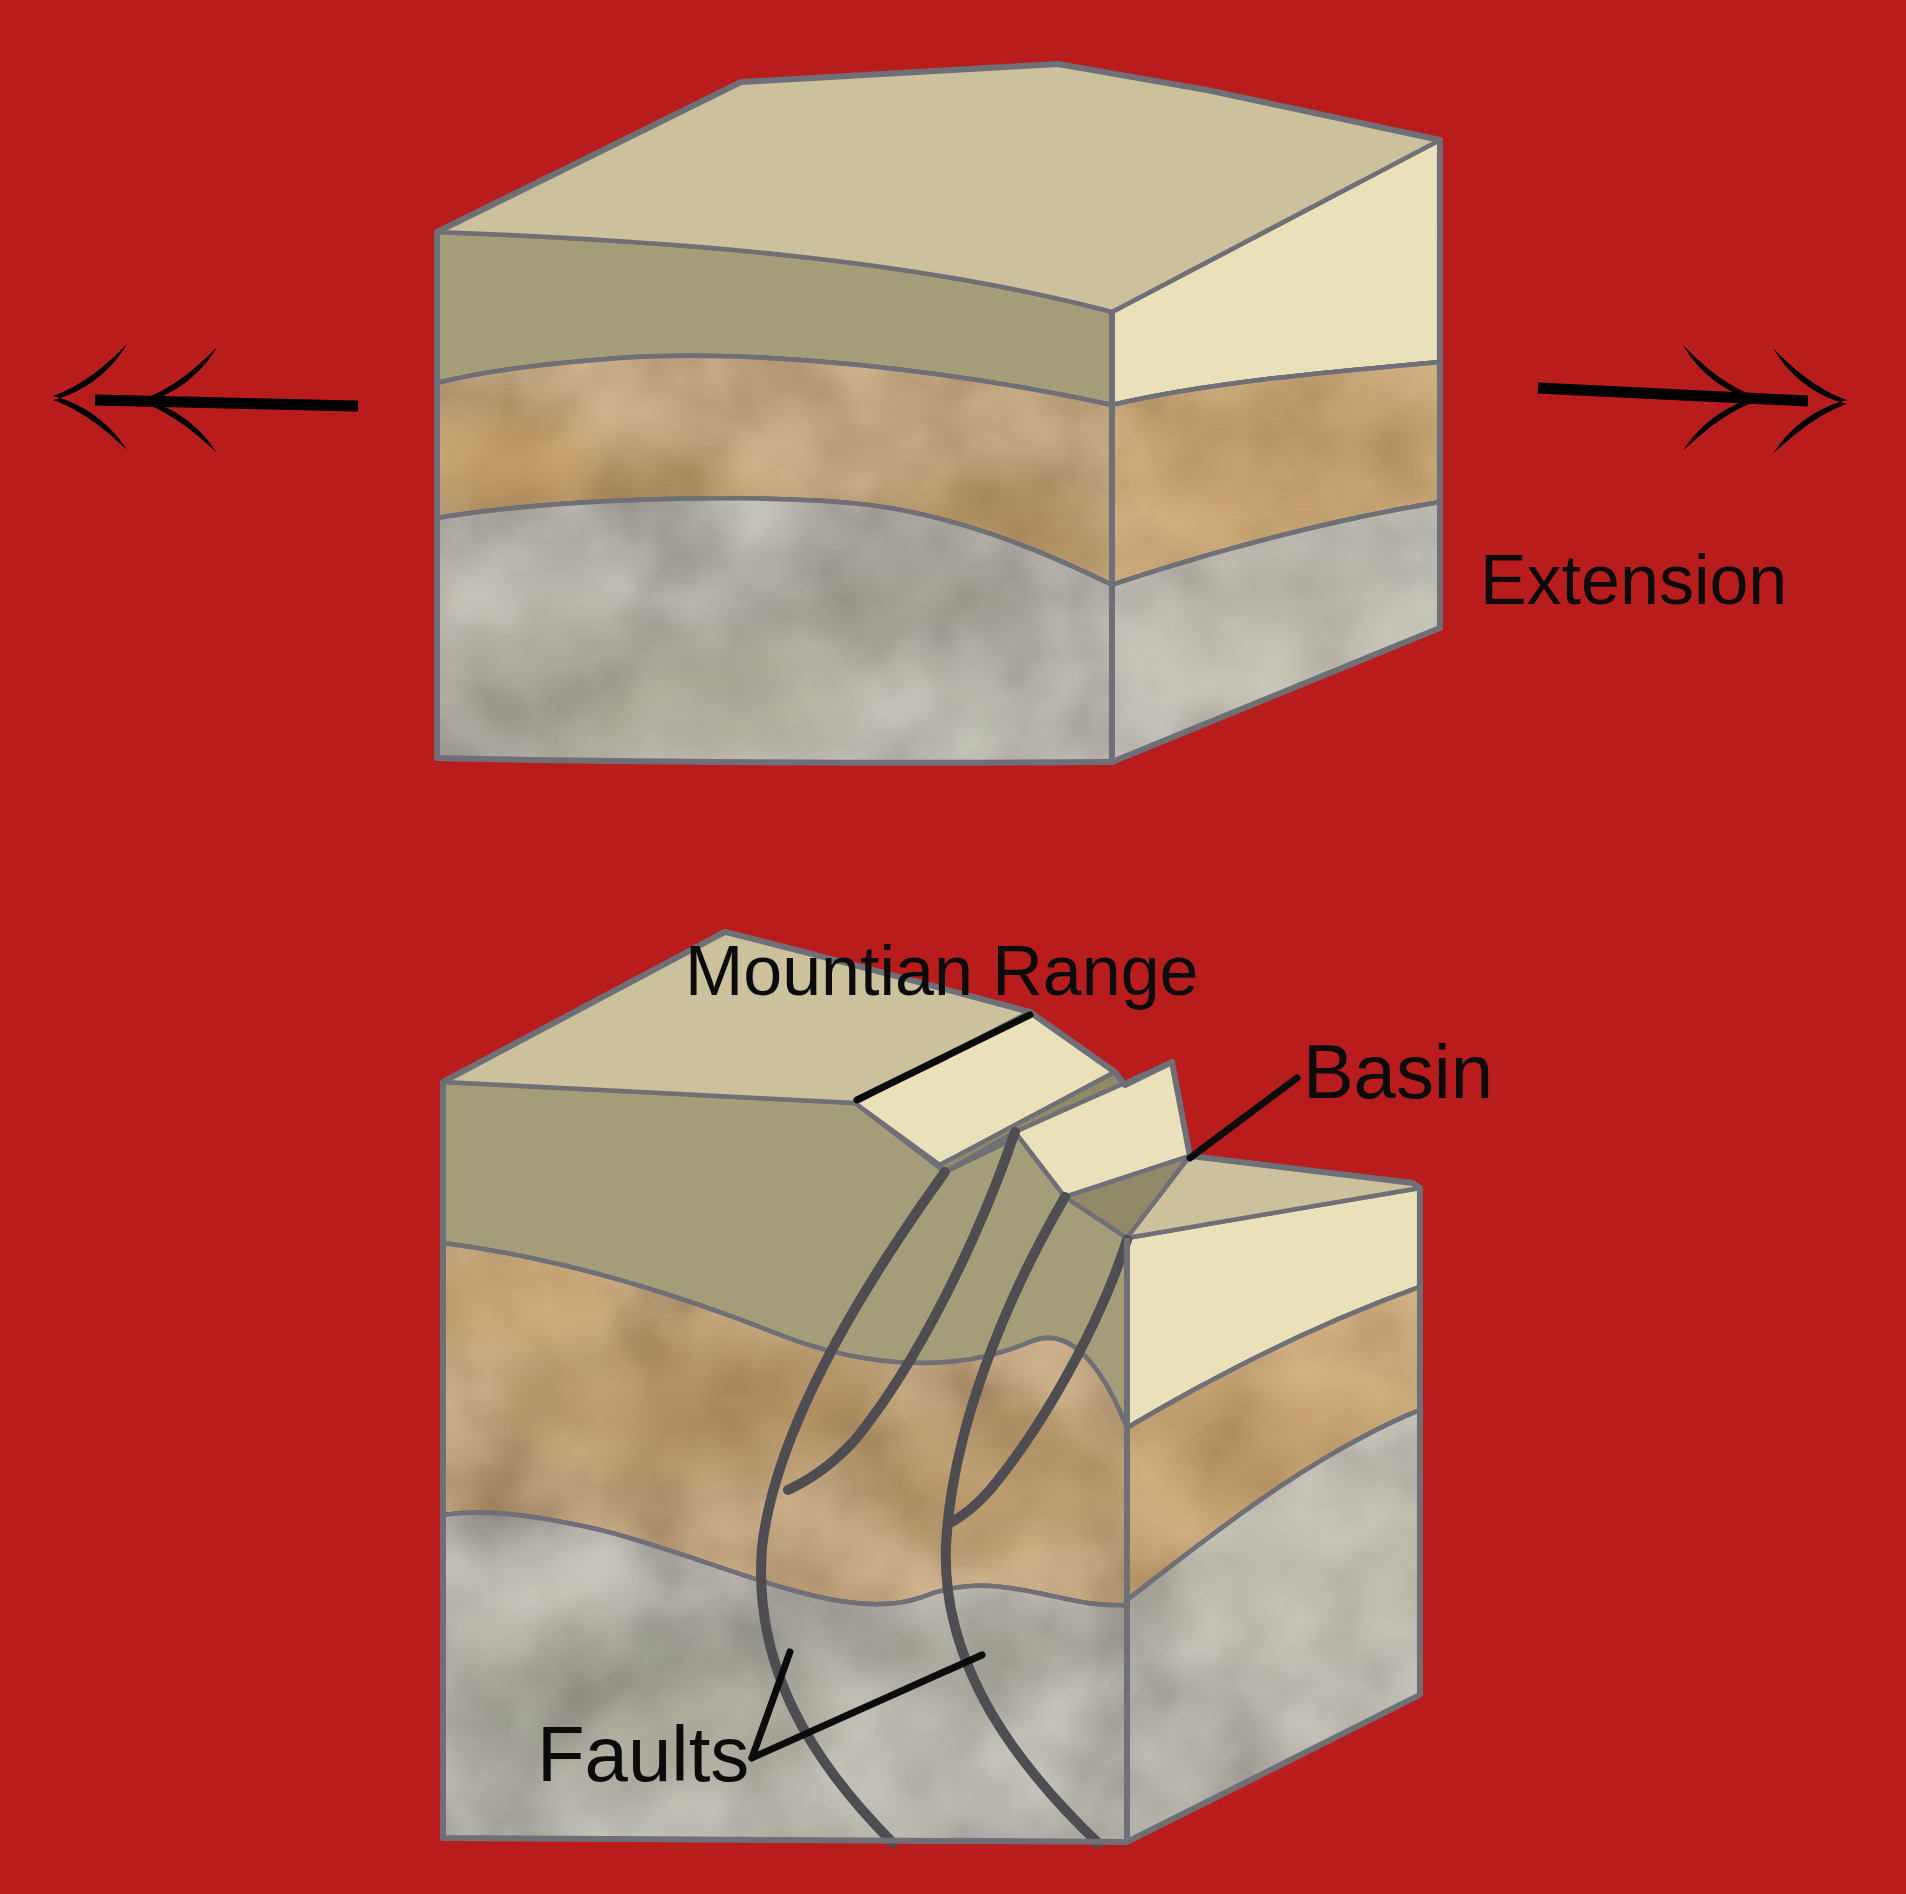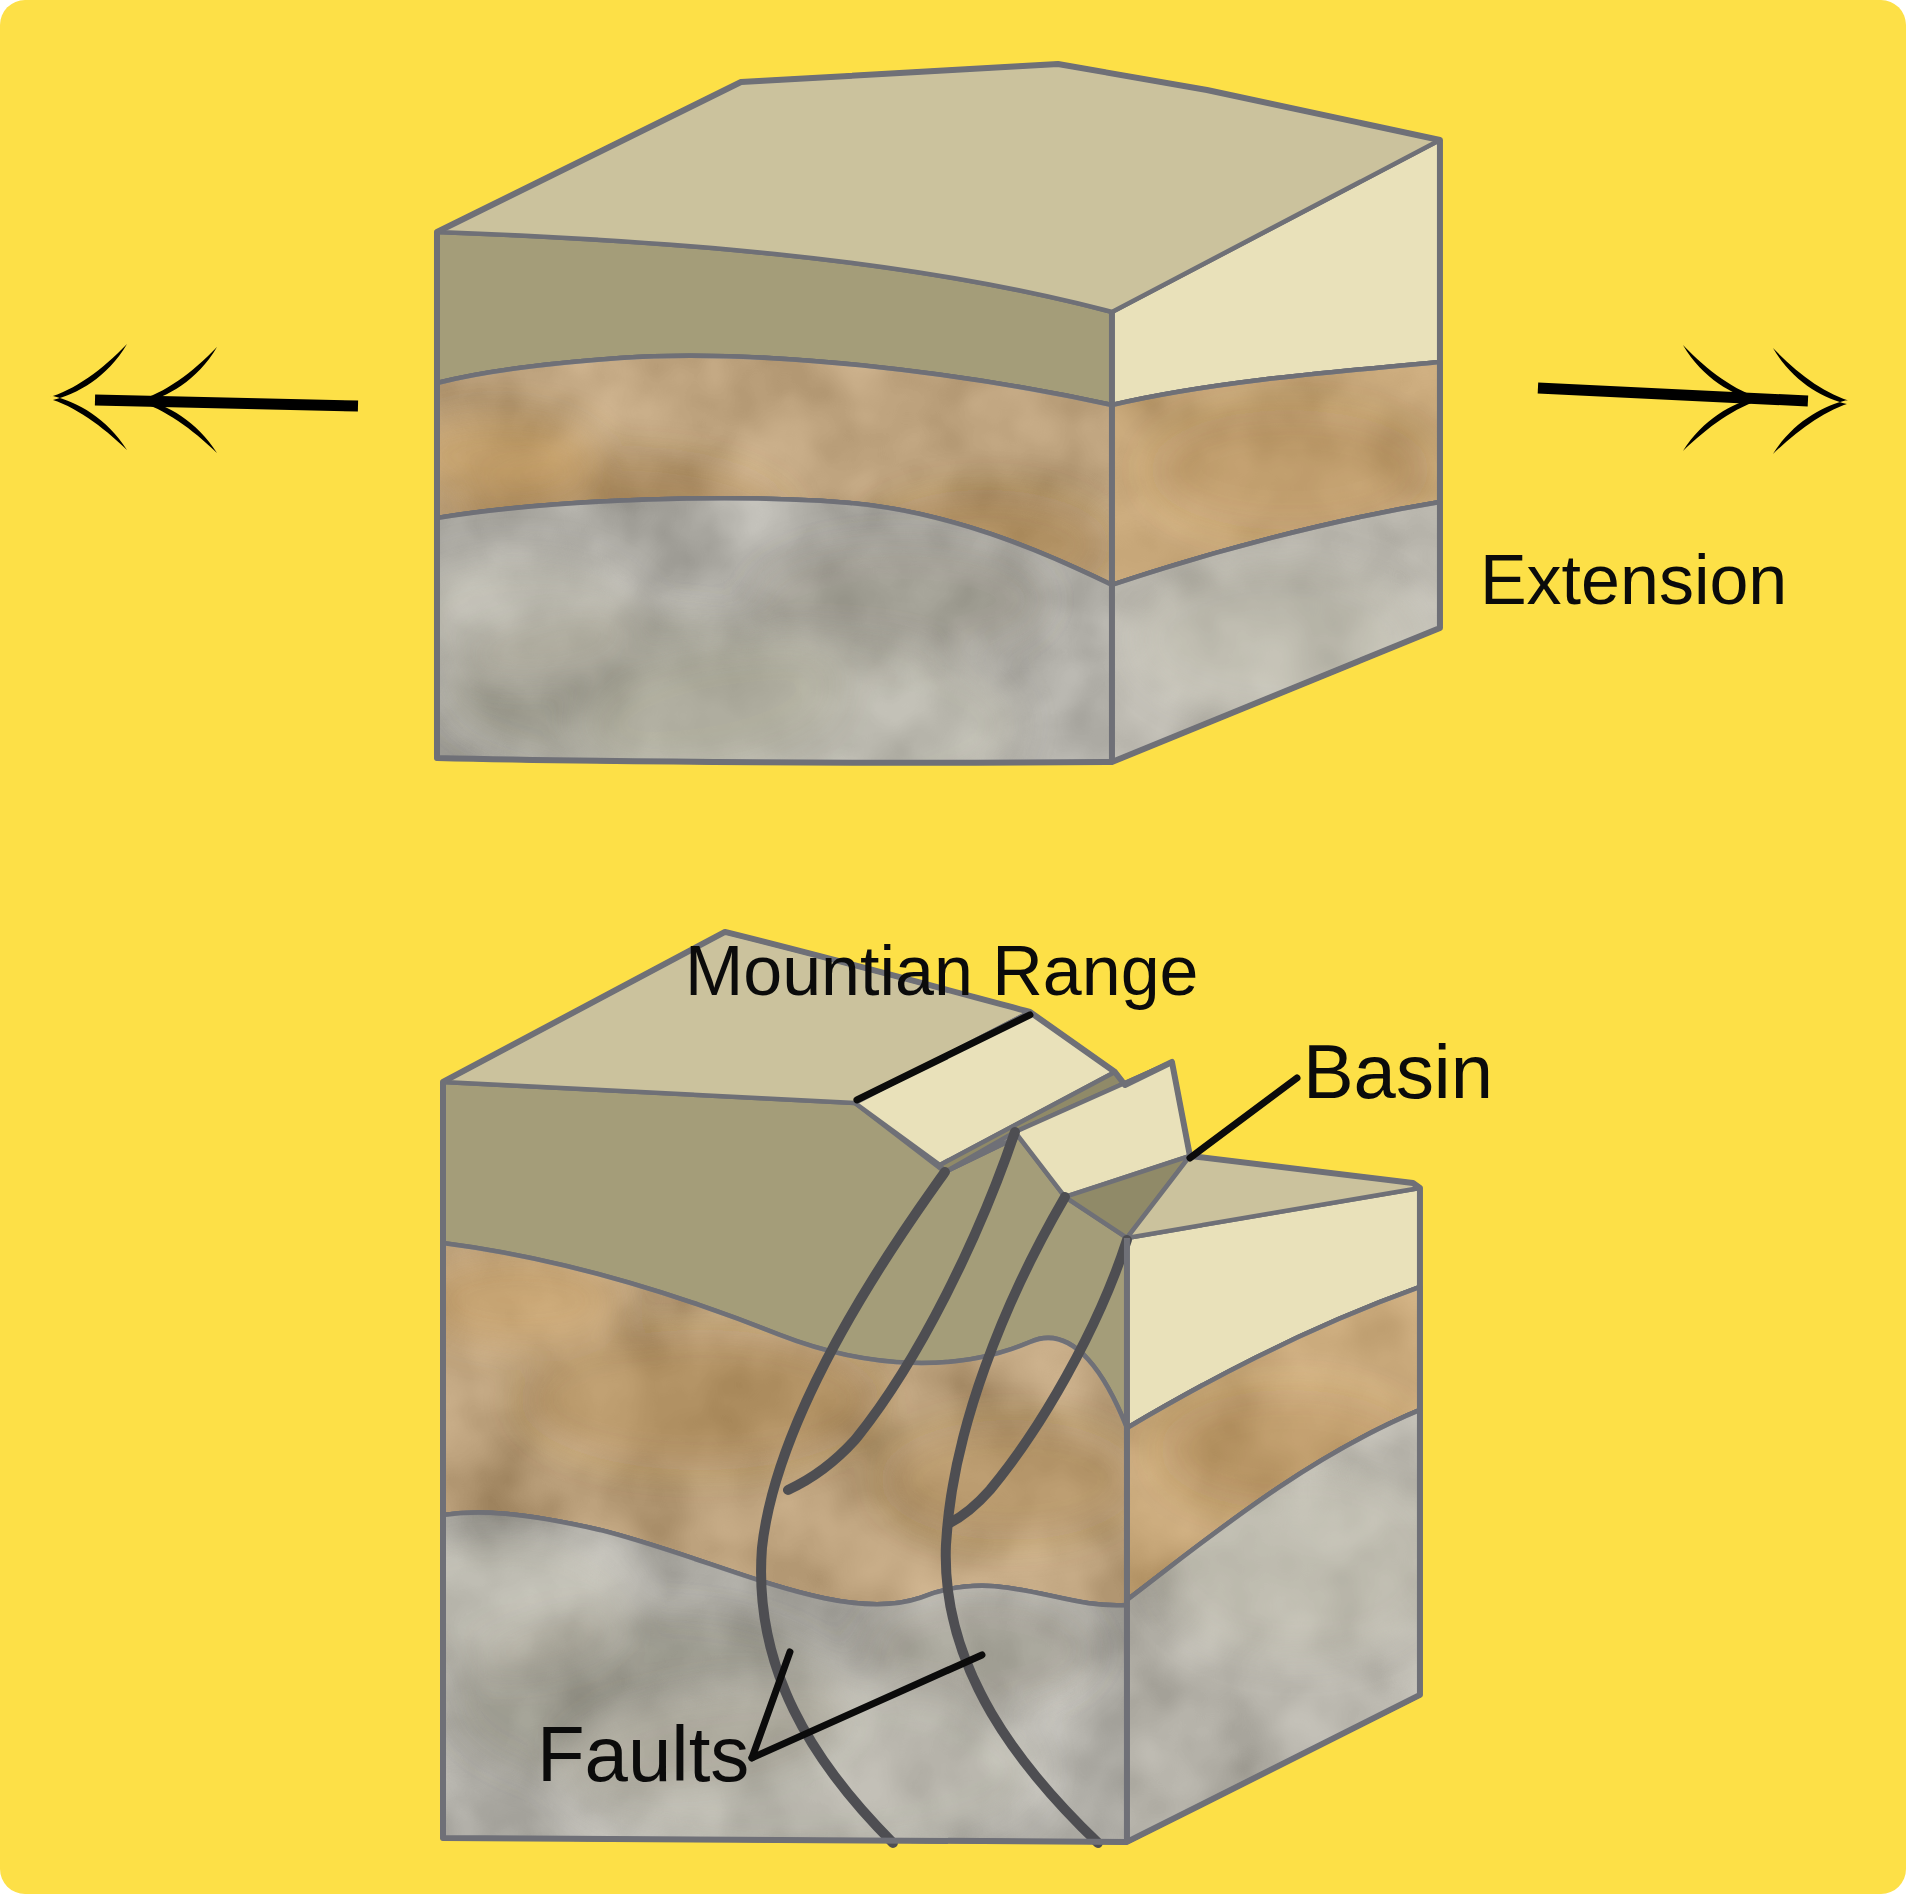--- a/index.html
+++ b/index.html
@@ -1,17 +1,17 @@
 <!DOCTYPE html>
 <html><head>
 <meta charset="utf-8">
 <style>
   html,body{margin:0;padding:0;background:#ffffff;}
   body{font-family:"Liberation Sans", sans-serif;}
-  .stage{width:100vw;height:100vh;display:flex;align-items:center;justify-content:center;background:#fde047;border-radius:25px;}
+  .stage{width:100vw;height:100vh;display:flex;align-items:center;justify-content:center;background:#b91c1c;}
   svg{display:block;width:min(100vw,calc(100vh*1.0063));height:auto;}
   text{font-family:"Liberation Sans", sans-serif;fill:#0B0B0B;}
   .face{stroke:#6F7077;stroke-width:4.5;stroke-linejoin:round;}
   .outline{fill:none;stroke:#6F7077;stroke-width:6;stroke-linejoin:round;}
   .fault{fill:none;stroke:#4E4E52;stroke-width:10;stroke-linecap:round;}
   .leader{fill:none;stroke:#0B0B0B;stroke-width:7;stroke-linecap:round;}
   .shaft{fill:none;stroke:#000;stroke-width:11;stroke-linecap:butt;}
   .barb{fill:#000;stroke:none;}
   .smudge{stroke:none;}
 </style>

